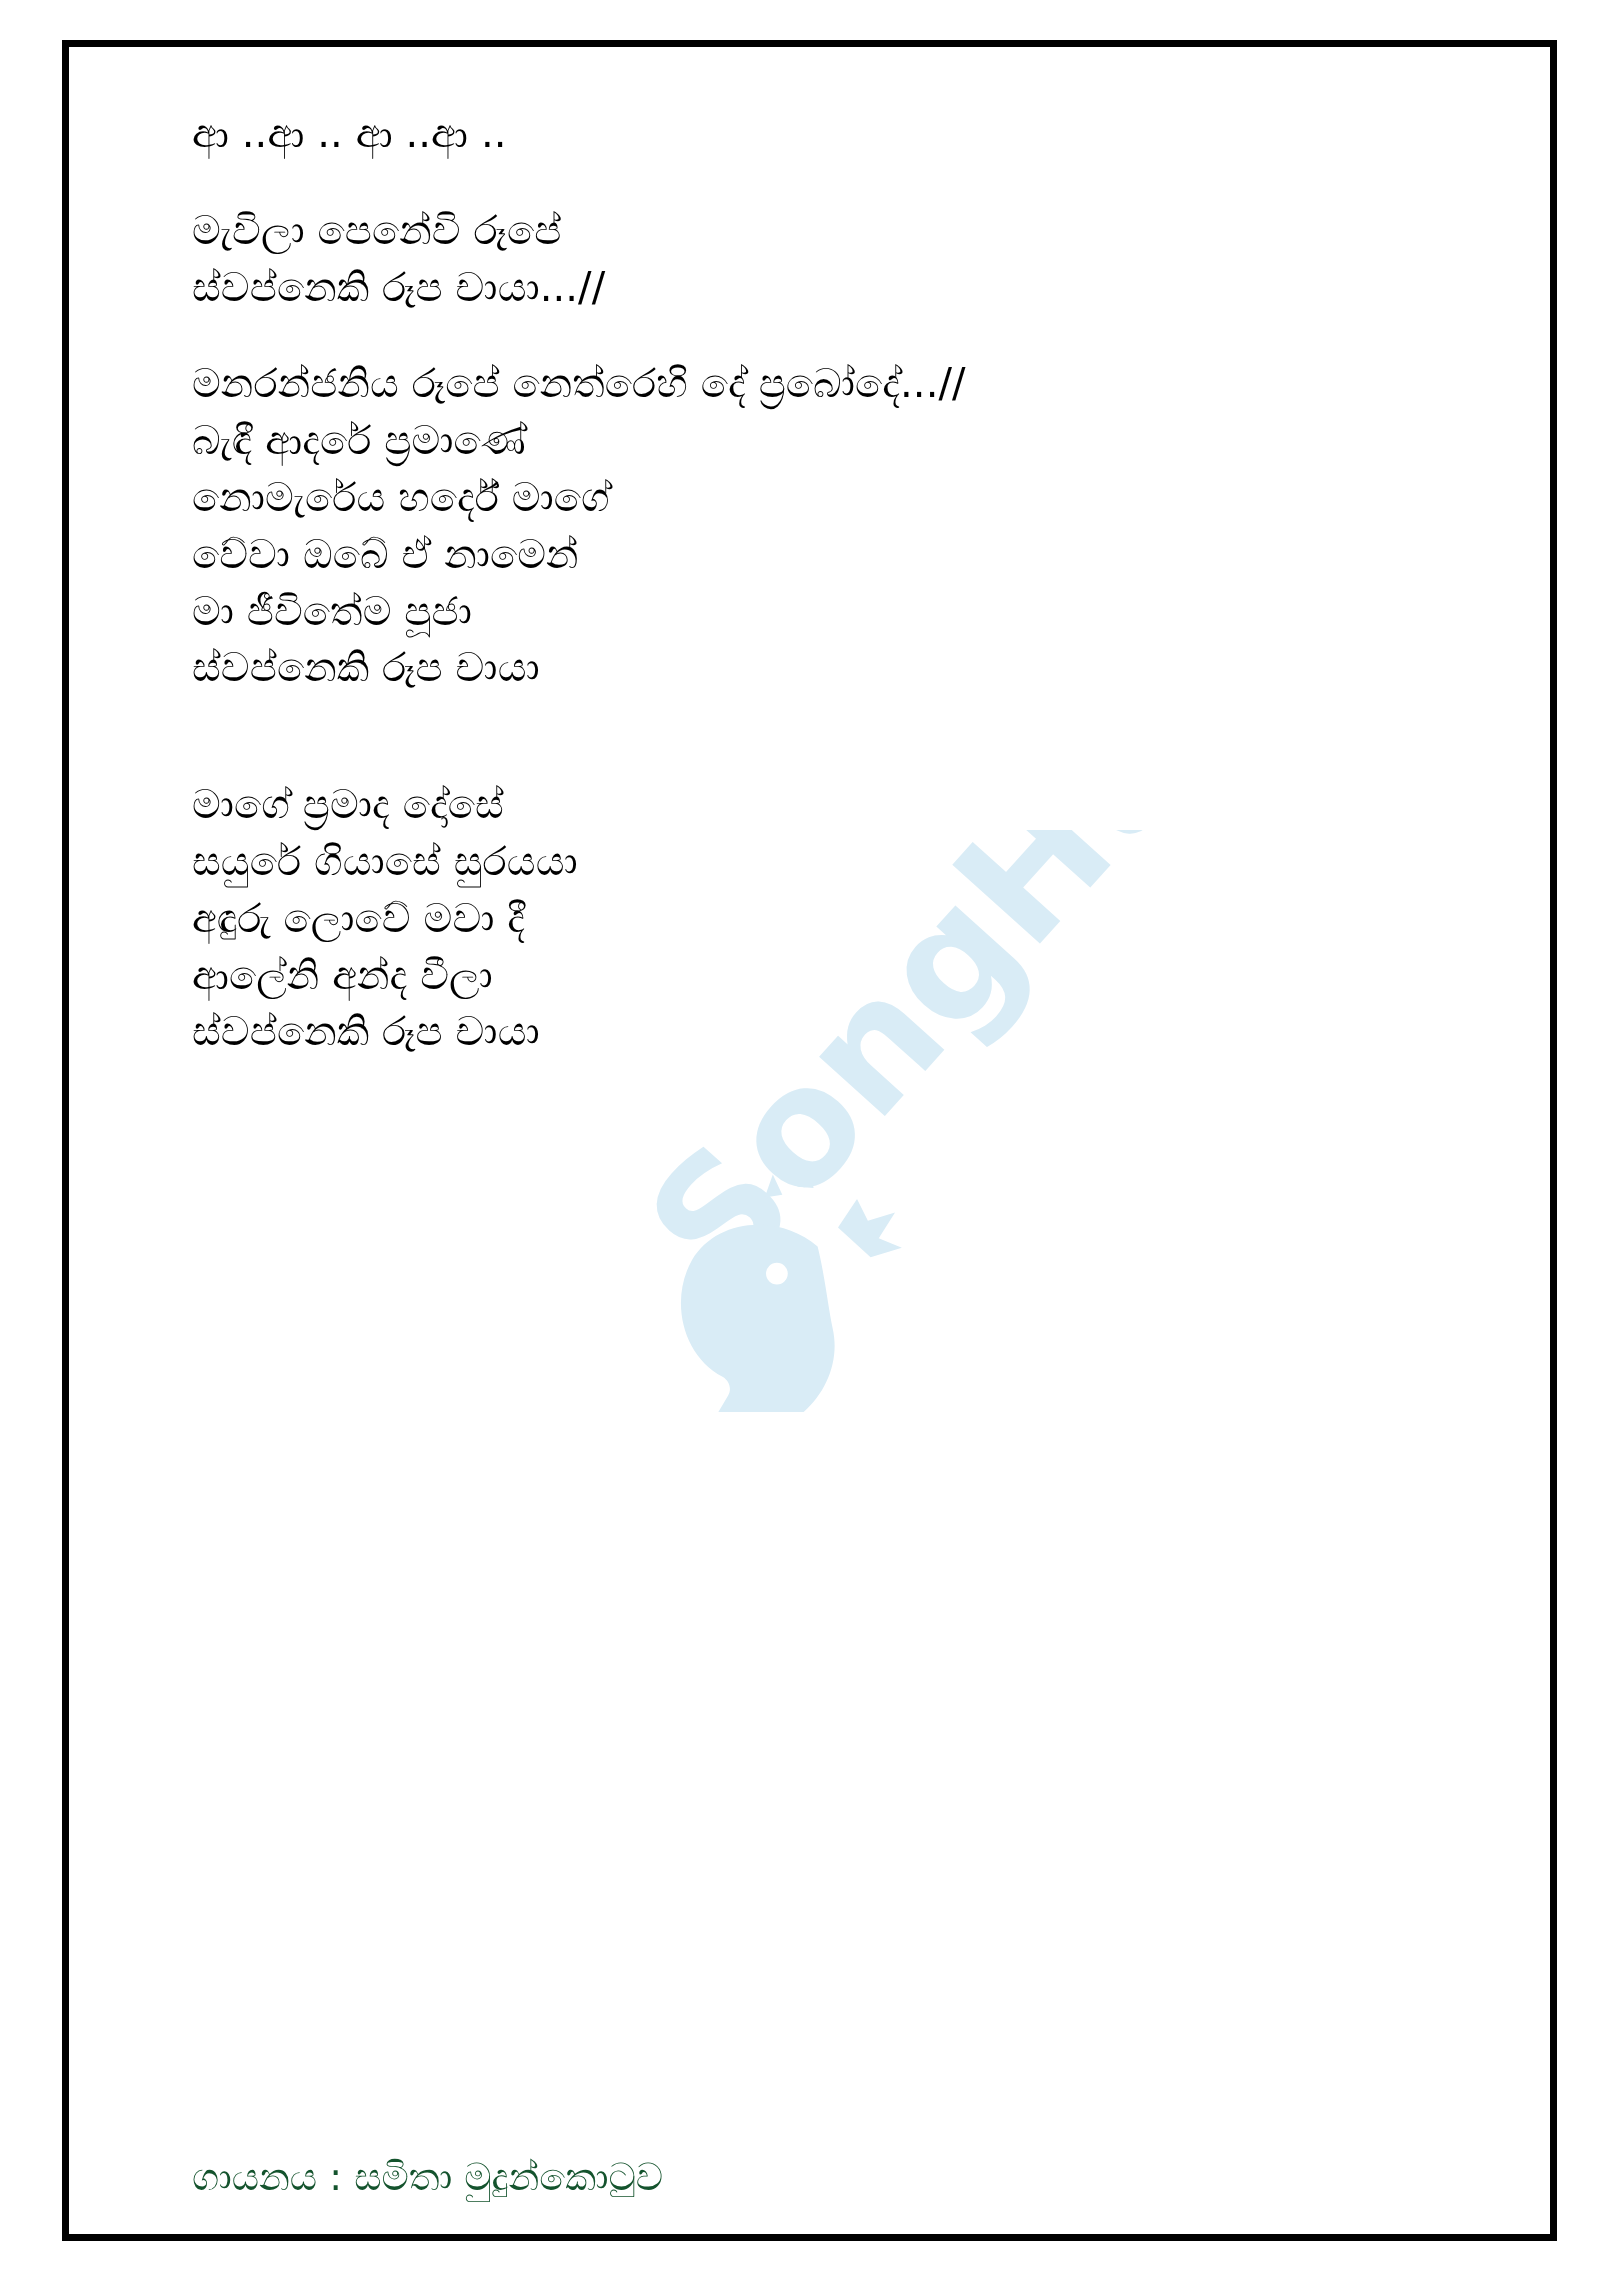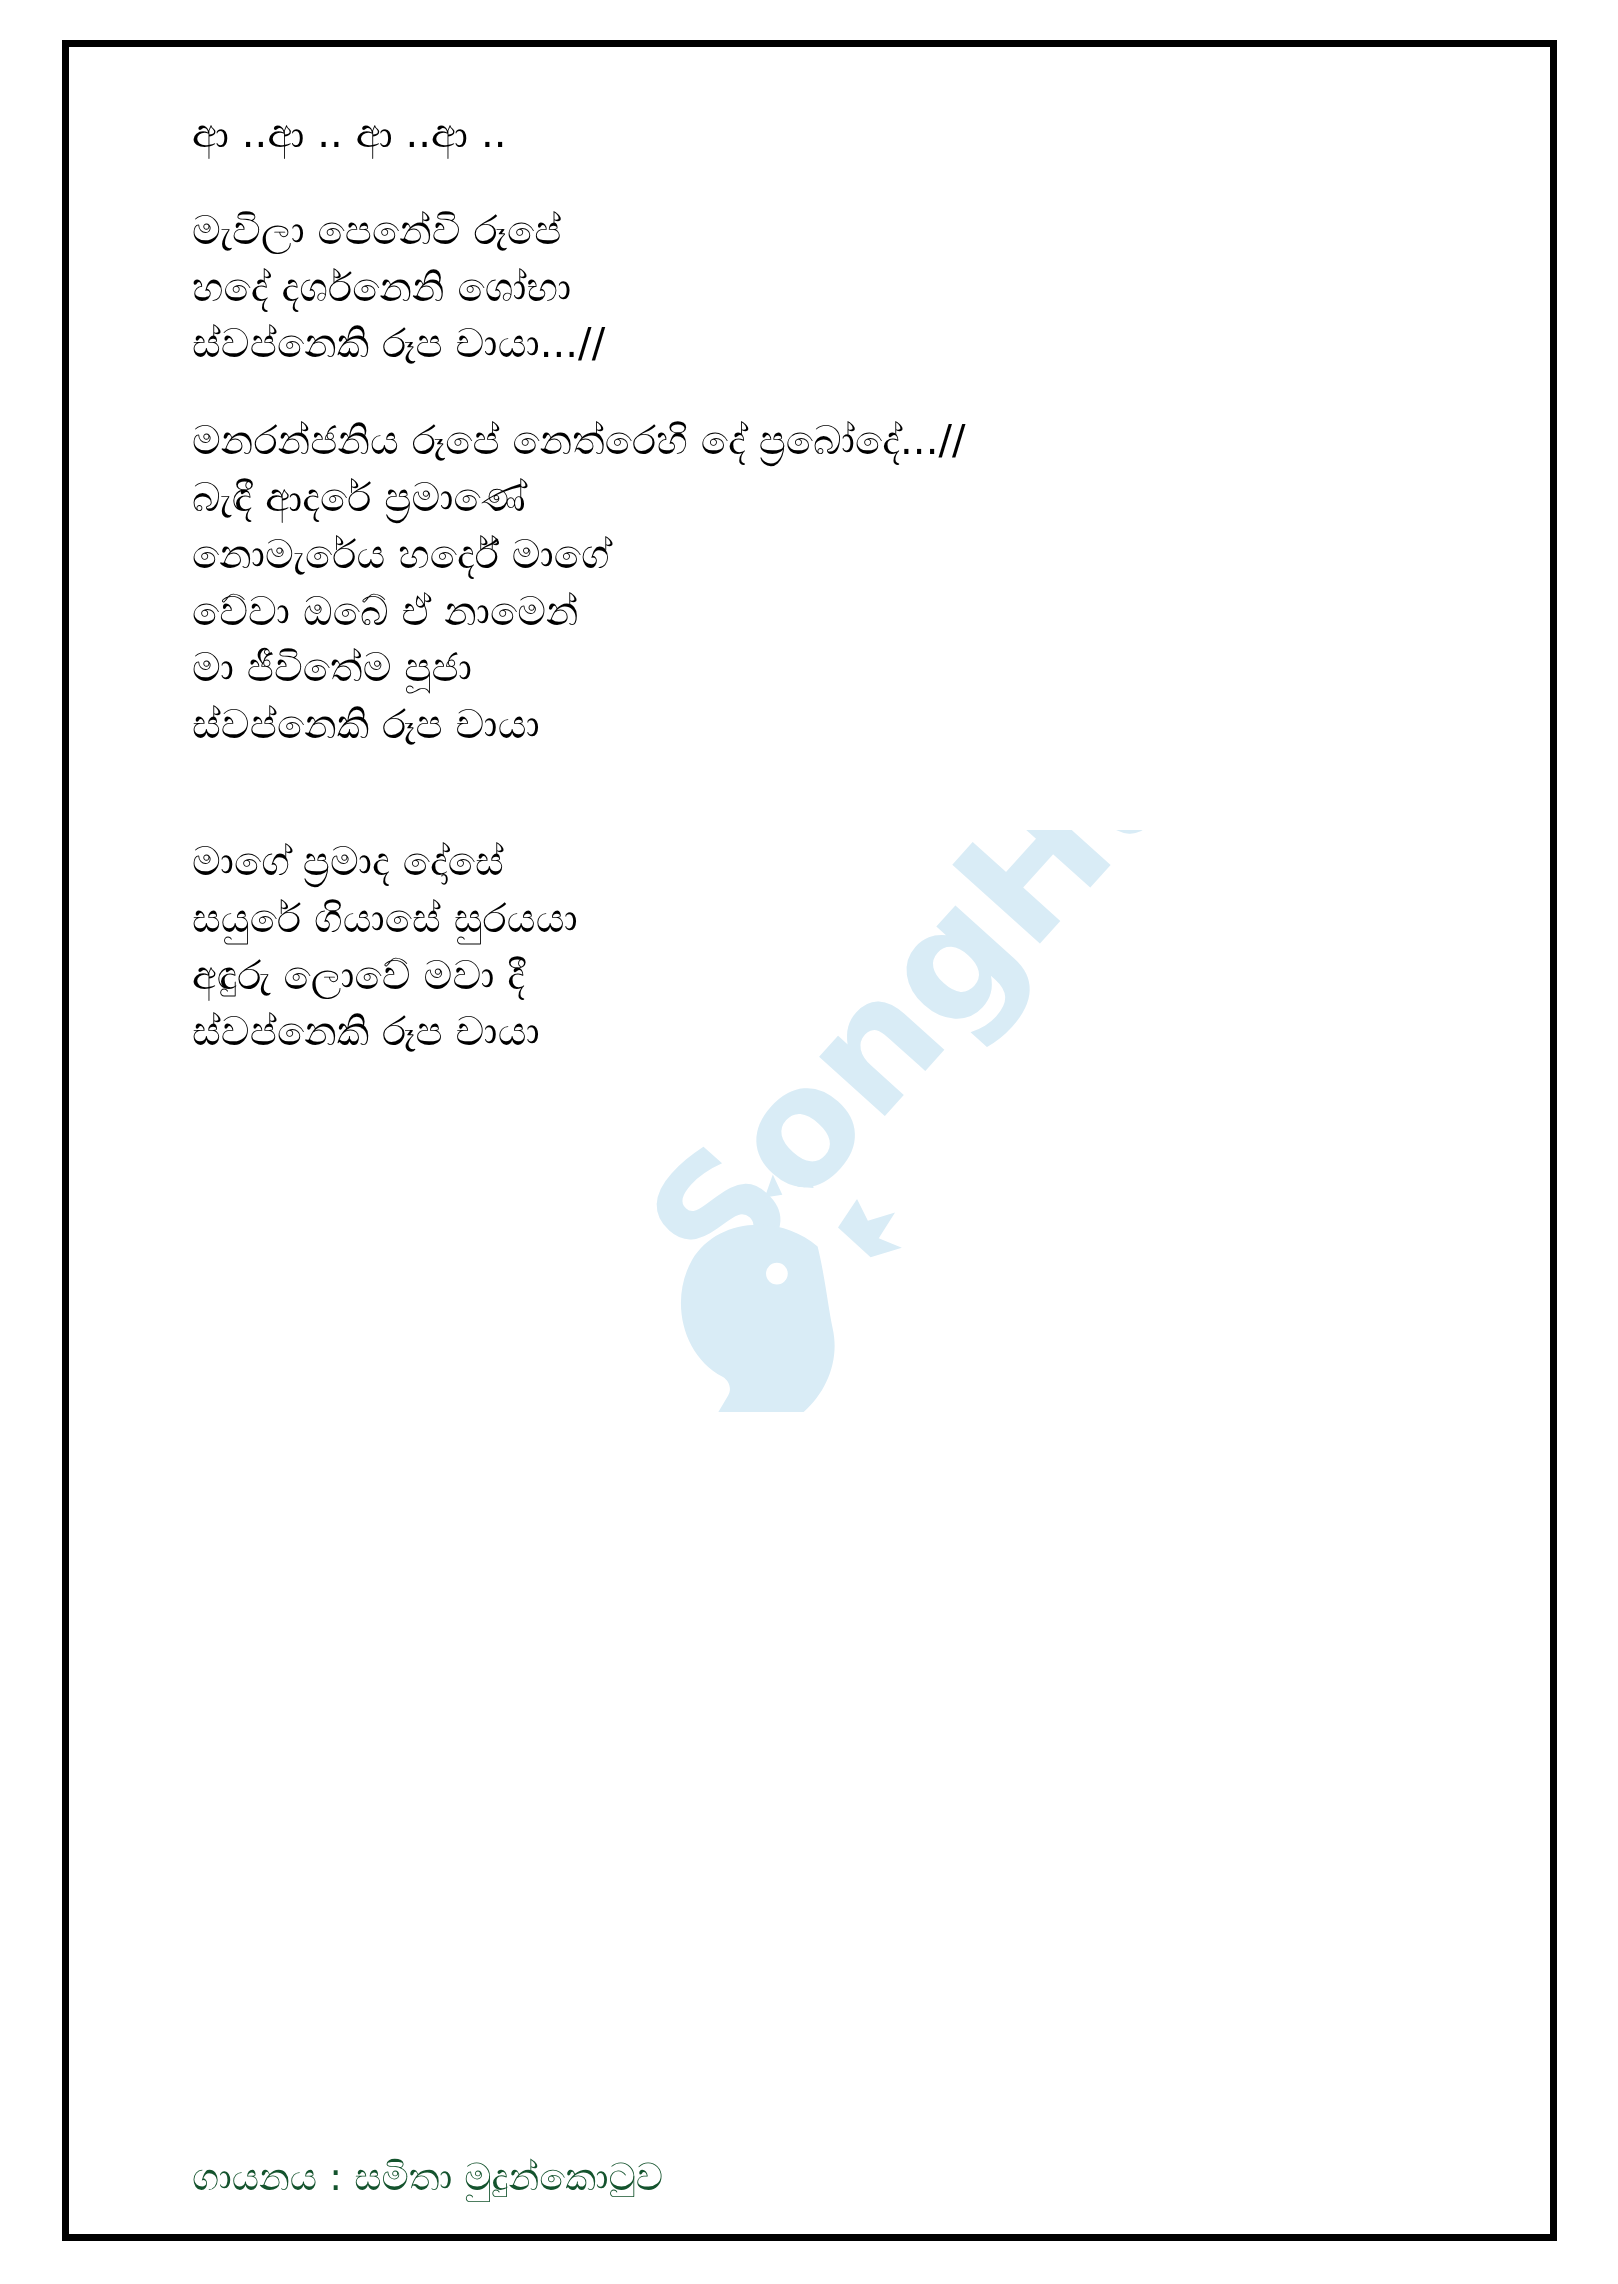--- a/index.html
+++ b/index.html
@@ -93,40 +93,40 @@
       </svg>
     </div>
 
     <div class="content">
 
       <div class="line">ආ ..ආ .. ආ ..ආ ..</div>
 
       <div class="spacer"></div>
 
       <div class="line">මැවිලා පෙනේවි රූපේ</div>
-      <div class="line">හදේ දර්ශනෙනි ශෝභා</div>
       <div class="line">ස්වප්නෙකි රූප චායා...//</div>
 
       <div class="spacer"></div>
 
       <div class="line">මනරන්ජනිය රූපේ නෙත්රෙහි දේ ප්‍රබෝදේ...//</div>
       <div class="line">බැඳී ආදරේ ප්‍රමාණේ</div>
       <div class="line">නොමැරේය හර්දේ මාගේ</div>
       <div class="line">වේවා ඔබේ ඒ නාමෙන්</div>
       <div class="line">මා ජීවිතේම පූජා</div>
       <div class="line">ස්වප්නෙකි රූප චායා</div>
 
       <div class="spacer"></div>
 
 
       <div class="spacer"></div>
 
       <div class="line">මාගේ ප්‍රමාද දෝසේ</div>
       <div class="line">සයුරේ ගියාසේ සුරයයා</div>
       <div class="line">අඳුරු ලොවේ මවා දී</div>
+      <div class="line">ආලේනි අන්ද වීලා</div>
       <div class="line">ස්වප්නෙකි රූප චායා</div>
 
       <div class="spacer"></div>
 
 
     </div>
 
     <div class="credit">ගායනය : සමිතා මුදුන්කොටුව</div>
 
   </div>

